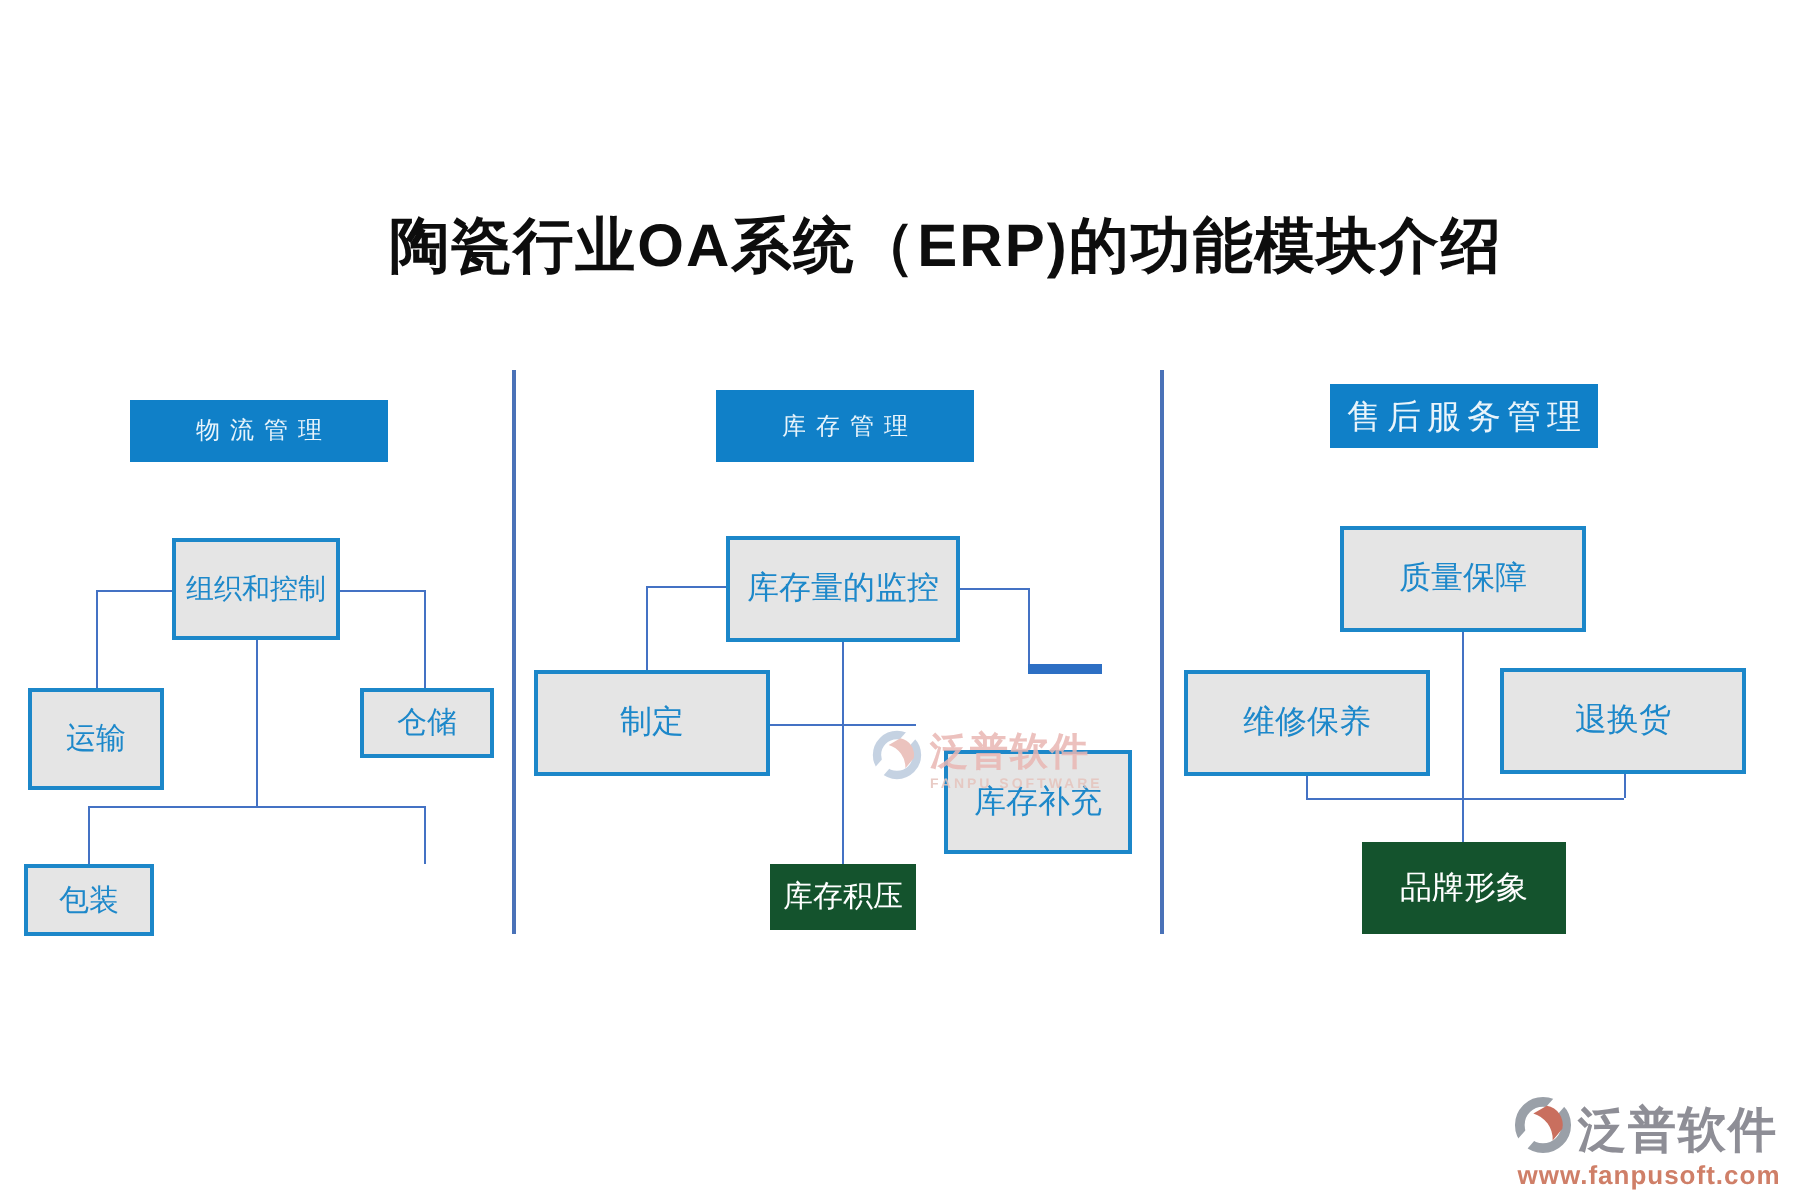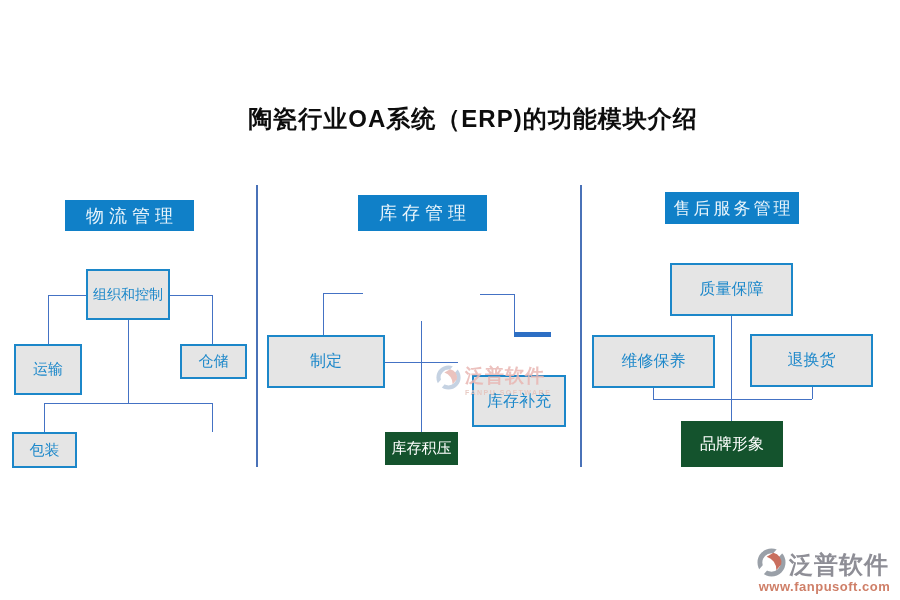--- a/index.html
+++ b/index.html
@@ -9,34 +9,34 @@
     position: relative;
     width: 900px;
     height: 600px;
     background: #ffffff;
     overflow: hidden;
   }
   .title {
     position: absolute;
     left: 0; right: 0; top: 103px;
     text-align: center;
-    font-size: 24px;
+    font-size: 30px;
     font-weight: bold;
     color: #0d0d0d;
     letter-spacing: 1px;
     padding-left: 46px;
   }
   .section-header {
     position: absolute;
     background: #1080c8;
     color: #e9f4fb;
     display: flex;
     align-items: center;
     justify-content: center;
-    font-size: 18px;
+    font-size: 12px;
     letter-spacing: 5px;
     text-indent: 5px;
   }
   .node {
     position: absolute;
     background: #e5e5e5;
     border: 2px solid #1c87c9;
     color: #1d88ca;
     display: flex;
     align-items: center;
@@ -135,20 +135,21 @@
 
   <div class="section-header" style="left:358px; top:195px; width:129px; height:36px;">库存管理</div>
 
   <div class="conn" style="left:323px; top:293px; width:40px; height:1px;"></div>
   <div class="conn" style="left:323px; top:293px; width:1px;  height:42px;"></div>
   <div class="conn" style="left:480px; top:294px; width:34px; height:1px;"></div>
   <div class="conn" style="left:514px; top:294px; width:1px;  height:39px;"></div>
   <div class="conn" style="left:421px; top:321px; width:1px;  height:111px;"></div>
   <div class="conn" style="left:385px; top:362px; width:73px; height:1px;"></div>
 
+  <div class="node mid" style="left:363px; top:268px; width:117px; height:53px;">库存量的监控</div>
   <div class="node mid" style="left:267px; top:335px; width:118px; height:53px;">制定</div>
   <div class="darkbar" style="left:514px; top:332px; width:37px; height:5px;"></div>
   <div class="node mid" style="left:472px; top:336px; width:94px; height:52px;margin-top:39px;">库存补充</div>
   <div class="node dark" style="left:385px; top:432px; width:73px; height:33px;">库存积压</div>
 
   <div class="section-header" style="left:665px; top:192px; width:134px; height:32px; font-size:17px; letter-spacing:3px; text-indent:3px;">售后服务管理</div>
 
   <div class="conn" style="left:731px; top:316px; width:1px;   height:105px;"></div>
   <div class="conn" style="left:653px; top:388px; width:1px;   height:11px;"></div>
   <div class="conn" style="left:653px; top:399px; width:159px; height:1px;"></div>

